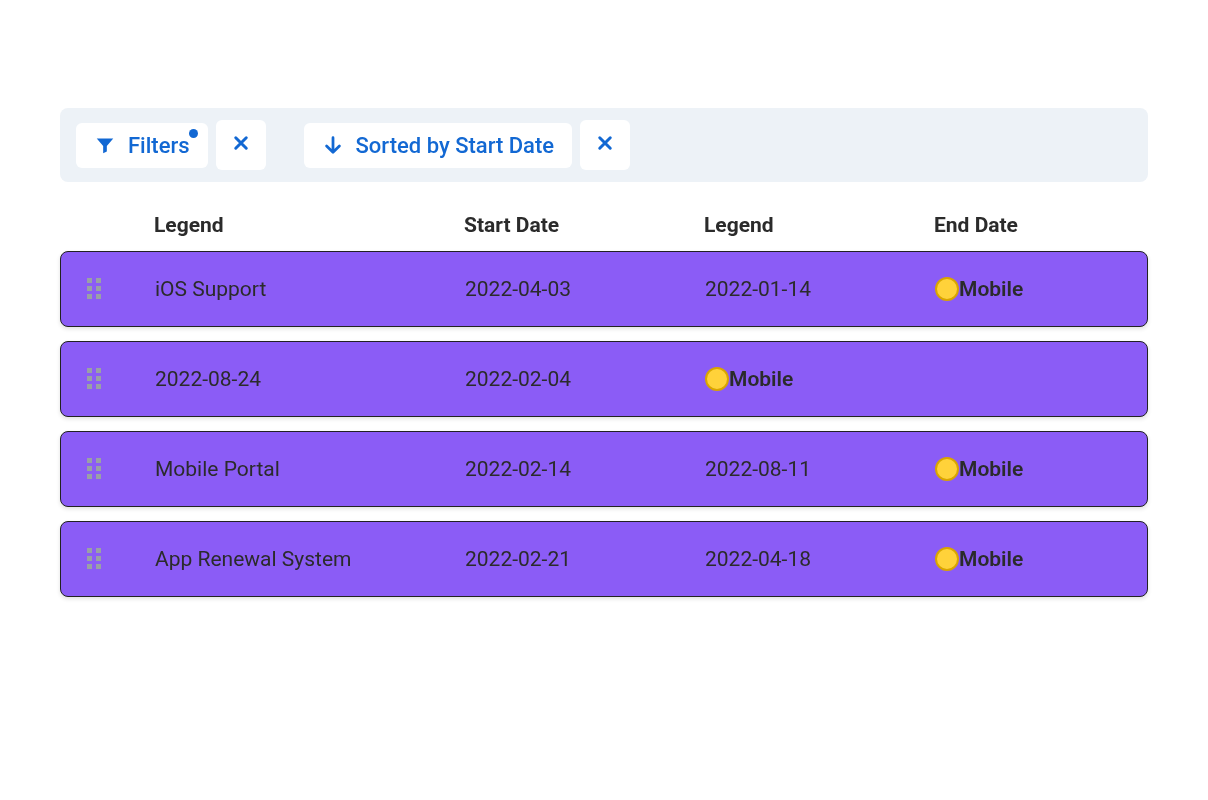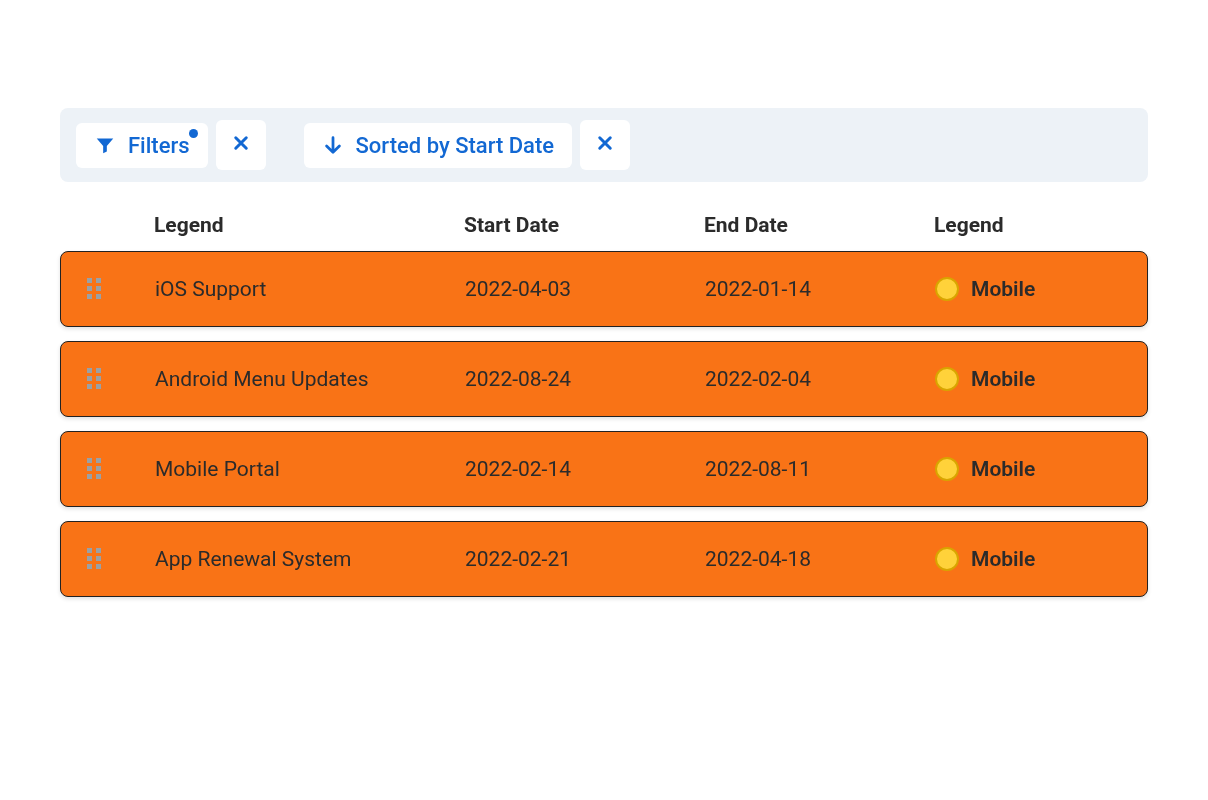--- a/index.html
+++ b/index.html
@@ -62,39 +62,38 @@
     grid-template-columns: 70px 310px 240px 230px 240px;
     padding: 0 24px 14px 24px;
     color: #2b2b2b;
     font-size: 21px;
     font-weight: 700;
   }
   .table-row {
     display: grid;
     grid-template-columns: 70px 310px 240px 230px 240px;
     align-items: center;
-    background: #f97316;
+    background: #8b5cf6;
     border: 1px solid #222;
     border-radius: 8px;
     padding: 24px;
     margin-bottom: 14px;
     font-size: 21px;
     color: #2b2b2b;
     box-shadow: 0 2px 4px rgba(0,0,0,0.12);
   }
   .drag-handle {
     color: #9aa0a6;
     cursor: grab;
     display: flex;
     align-items: center;
   }
   .legend-cell {
     display: flex;
     align-items: center;
-    gap: 12px;
     font-weight: 600;
   }
   .legend-swatch {
     width: 24px;
     height: 24px;
     border-radius: 50%;
     background: #ffd23a;
     border: 2px solid #d9a500;
   }
 </style>
@@ -134,22 +133,22 @@
         </svg>
     </span>
   </div>
 </div>
 
 <div class="table">
   <div class="table-header">
     <div></div>
     <div>Legend</div>
     <div>Start Date</div>
+    <div>Legend</div>
     <div>End Date</div>
-    <div>Legend</div>
   </div>
 
   <div class="table-row">
     <div class="drag-handle">
       <svg width="18" height="26" viewBox="0 0 18 26" fill="#9aa0a6">
           <rect x="2" y="2" width="5" height="5"></rect>
           <rect x="11" y="2" width="5" height="5"></rect>
           <rect x="2" y="10" width="5" height="5"></rect>
           <rect x="11" y="10" width="5" height="5"></rect>
           <rect x="2" y="18" width="5" height="5"></rect>
@@ -169,21 +168,20 @@
     <div class="drag-handle">
       <svg width="18" height="26" viewBox="0 0 18 26" fill="#9aa0a6">
           <rect x="2" y="2" width="5" height="5"></rect>
           <rect x="11" y="2" width="5" height="5"></rect>
           <rect x="2" y="10" width="5" height="5"></rect>
           <rect x="11" y="10" width="5" height="5"></rect>
           <rect x="2" y="18" width="5" height="5"></rect>
           <rect x="11" y="18" width="5" height="5"></rect>
         </svg>
     </div>
-    <div>Android Menu Updates</div>
     <div>2022-08-24</div>
     <div>2022-02-04</div>
     <div class="legend-cell">
       <span class="legend-swatch"></span>
       <span>Mobile</span>
     </div>
   </div>
 
   <div class="table-row">
     <div class="drag-handle">

